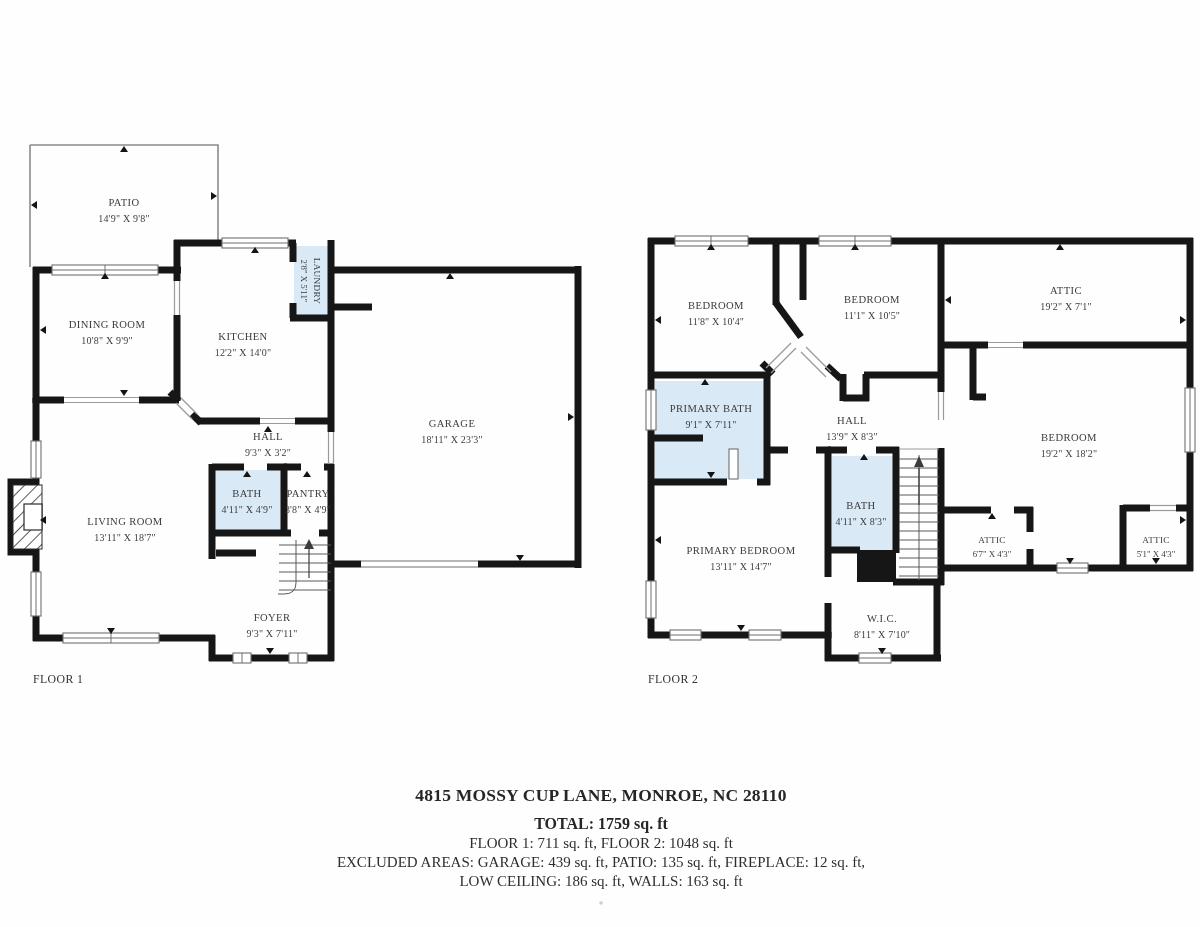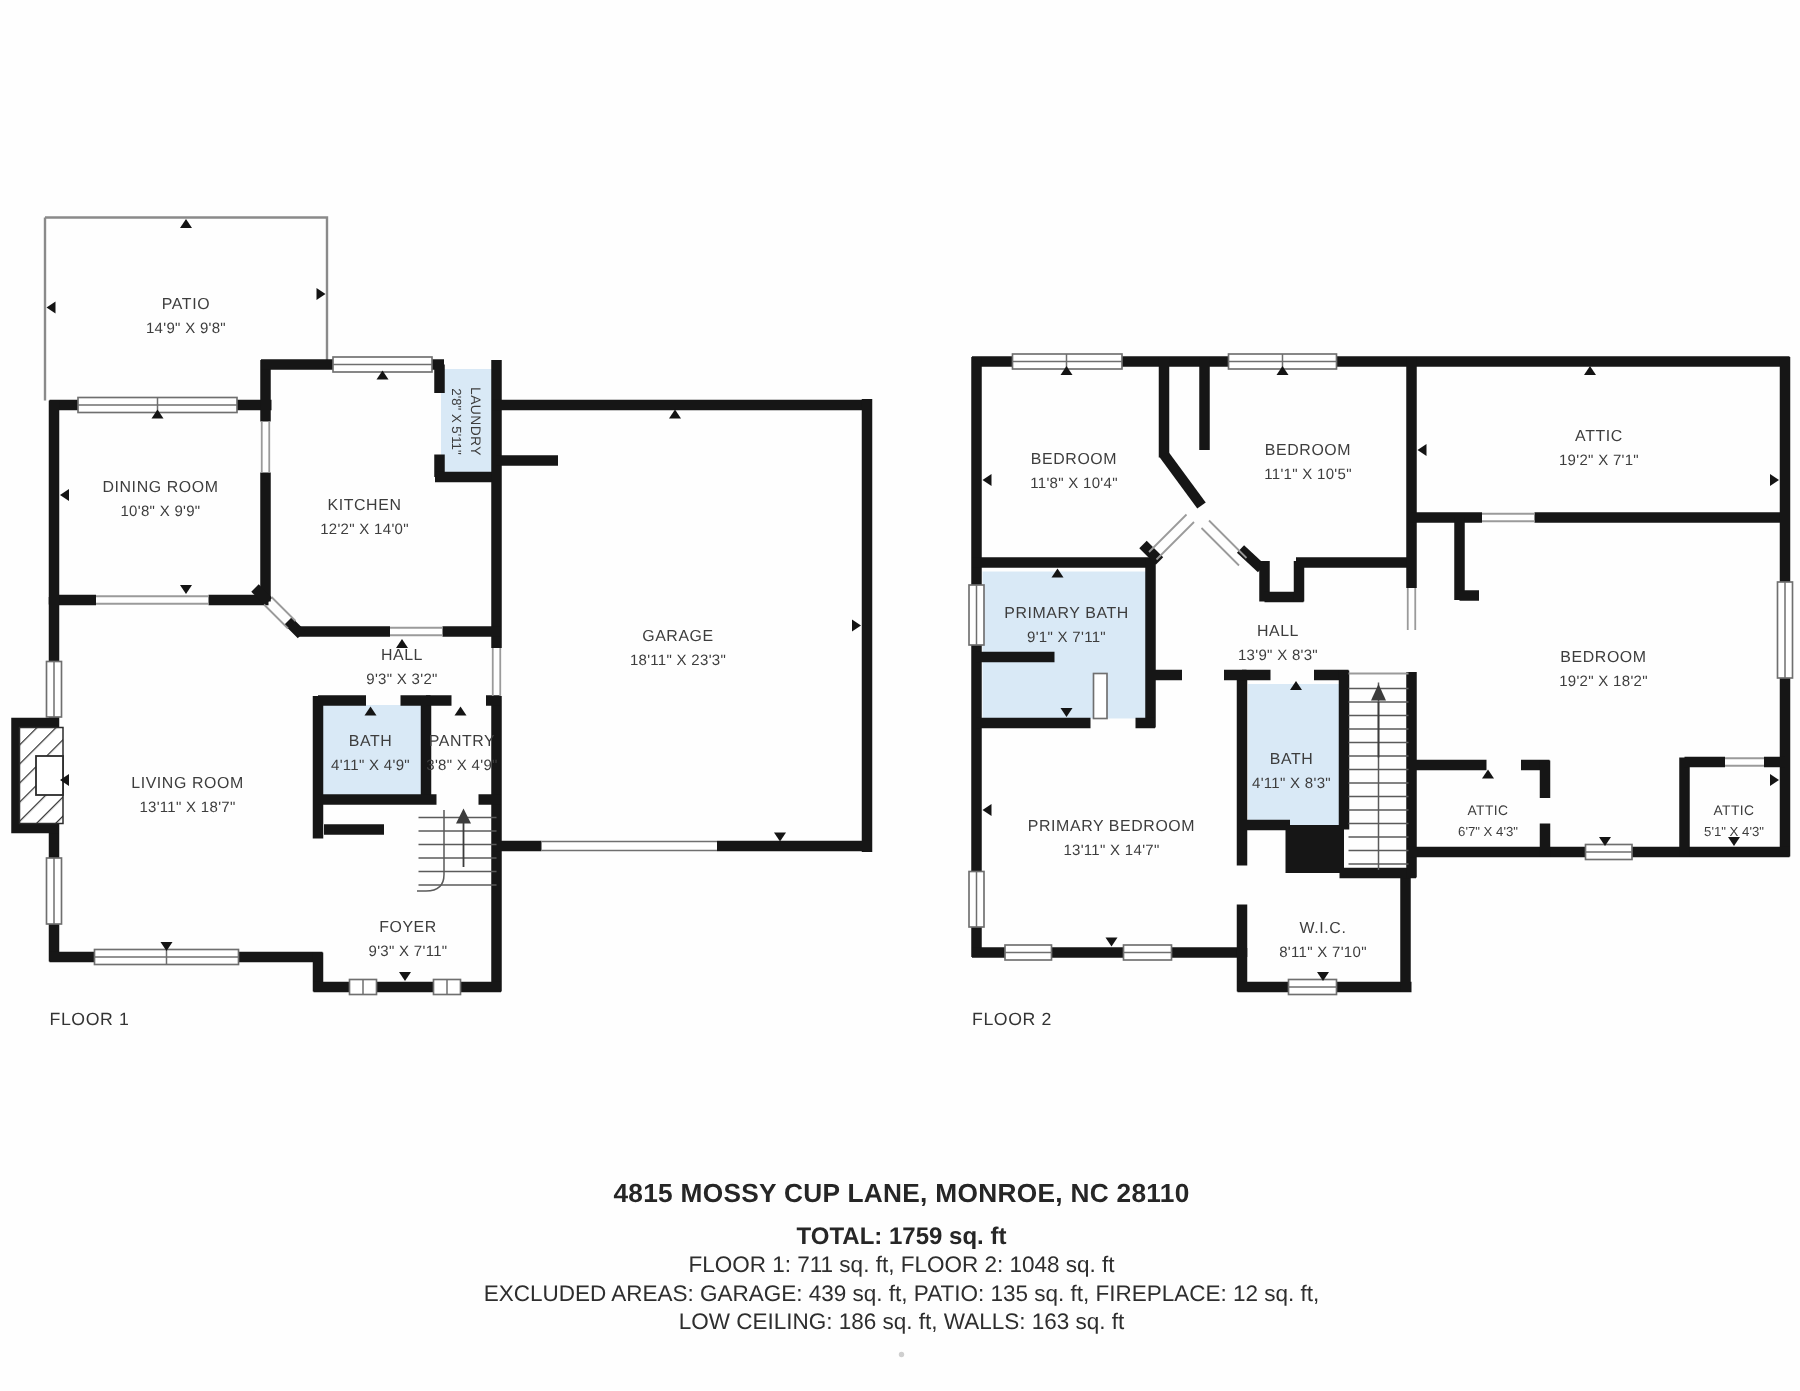--- a/index.html
+++ b/index.html
@@ -1,16 +1,16 @@
 <!DOCTYPE html>
 <html><head>
 <meta charset="utf-8">
 <style>
   html,body{margin:0;padding:0;background:#ffffff;}
-  .page{position:relative;width:1200px;height:927px;background:#fefefe;font-family:Liberation Sans, sans-serif;}
+  .page{position:relative;width:1200px;height:927px;background:#fefefe;font-family:Liberation Serif, serif;}
   svg text{fill:#3d3d3d;}
   .wall{stroke:#161616;stroke-width:7;fill:none;stroke-linecap:butt;}
   .chunk{fill:#161616;stroke:none;}
   .patioline{stroke:#8a8a8a;stroke-width:1.6;fill:none;}
   .winrect{fill:#ffffff;stroke:#6f6f6f;stroke-width:1.1;}
   .winline{stroke:#6f6f6f;stroke-width:1;}
   .openline{stroke:#9a9a9a;stroke-width:1.2;}
   .stair{stroke:#5a5a5a;stroke-width:1;fill:none;}
   .arrow{stroke:#3c3c3c;stroke-width:1.2;fill:none;}
   .arrowhead{fill:#3c3c3c;stroke:none;}

